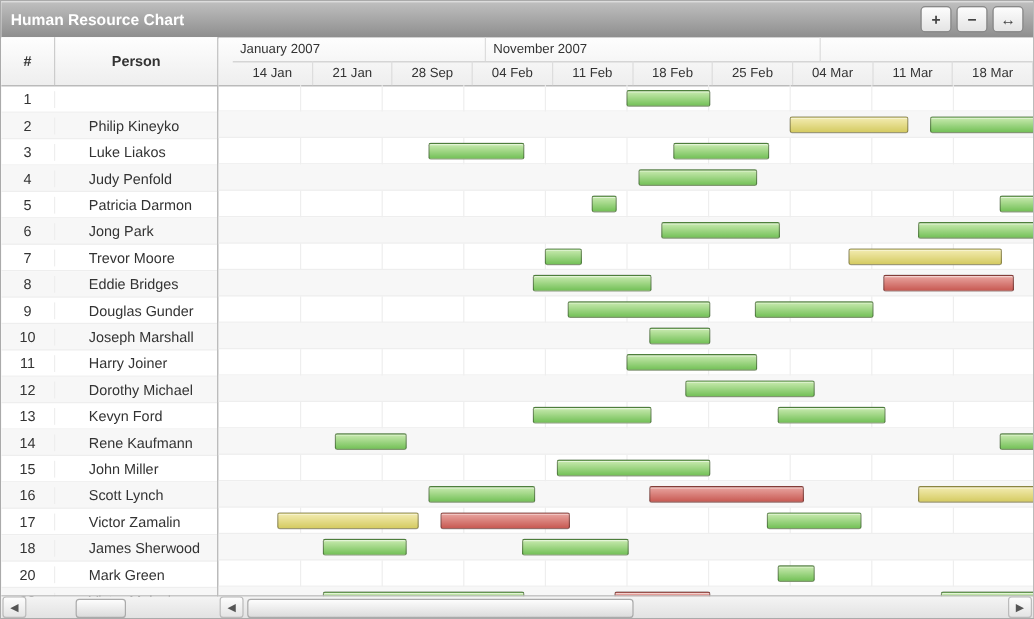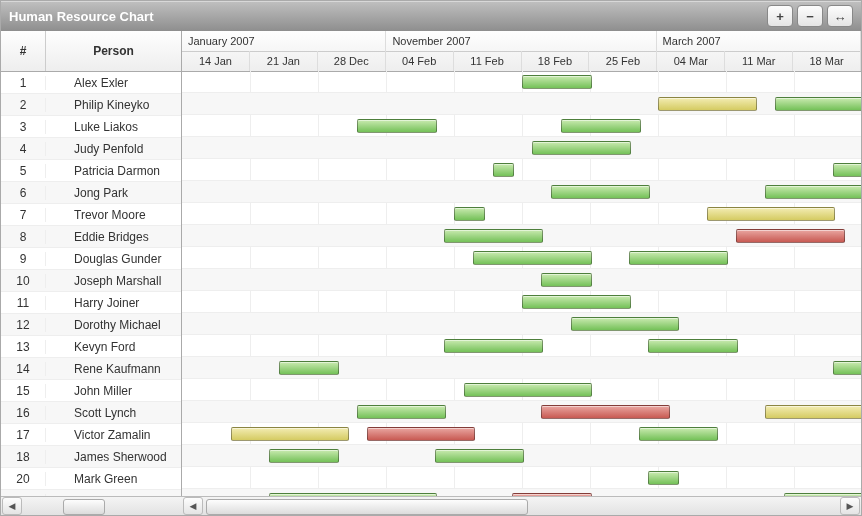--- a/index.html
+++ b/index.html
@@ -16,21 +16,21 @@
   .left-head .col-person{flex:1;display:flex;align-items:center;justify-content:center;font-weight:bold}
   .left-rows{flex:1;overflow:hidden}
   .lrow{height:21px;display:flex;align-items:center;border-bottom:1px solid #eee}
   .lrow:nth-child(even){background:#f7f7f7}
   .lrow .num{width:44px;text-align:center;border-right:1px solid #eee}
   .lrow .name{flex:1;padding-left:28px}
   
   .right{flex:1;display:flex;flex-direction:column;overflow:hidden;position:relative}
   .right-inner{position:relative;height:100%;overflow:hidden}
   .thead{height:40px;border-bottom:1px solid #aaa;background:linear-gradient(#fefefe,#eee);position:relative}
-  .thead .mrow,.thead .drow{position:absolute;left:0;right:0;height:20px;display:flex}
+  .thead .mrow,.thead .drow{position:absolute;left:12px;right:0;height:20px;display:flex}
   .thead .mrow{top:0;border-bottom:1px solid #ccc}
   .thead .drow{top:20px}
   .thead .cell{border-right:1px solid #ddd;display:flex;align-items:center;justify-content:center;font-size:11px;white-space:nowrap}
   .thead .mrow .cell{justify-content:flex-start;padding-left:6px}
   .trows{position:absolute;top:40px;left:0;right:0;bottom:18px;overflow:hidden}
   .trow{height:21px;border-bottom:1px solid #eee;position:relative}
   .trow:nth-child(even){background:#f7f7f7}
   .bar{position:absolute;top:4px;height:12px;border-radius:2px;border:1px solid rgba(0,0,0,.35);box-shadow:inset 0 1px 0 rgba(255,255,255,.5)}
   .bar.green{background:linear-gradient(#c9eab0,#74c158)}
   .bar.yellow{background:linear-gradient(#f3ecb2,#d5cb62)}
@@ -68,21 +68,20 @@
   <div class="body">
 
     <div class="left">
       <div class="left-head">
         <div class="col-num">#</div>
         <div class="col-person">Person</div>
       </div>
       <div class="left-rows" id="left-rows">
           <div class="lrow">
             <div class="num">1</div>
-            <div class="name">Alex Exler</div>
           </div>
           <div class="lrow">
             <div class="num">2</div>
             <div class="name">Philip Kineyko</div>
           </div>
           <div class="lrow">
             <div class="num">3</div>
             <div class="name">Luke Liakos</div>
           </div>
           <div class="lrow">
@@ -162,26 +161,25 @@
         <div class="arrow">▶</div>
       </div>
     </div>
 
     <div class="right">
       <div class="right-inner">
         <div class="thead">
           <div class="mrow" id="mrow">
               <div class="cell" style="width: 204px;">January 2007</div>
               <div class="cell" style="width: 272px;">November 2007</div>
-              <div class="cell" style="width: 204px;">March 2007</div>
             </div>
           <div class="drow" id="drow">
               <div class="cell" style="width: 68px;">14 Jan</div>
               <div class="cell" style="width: 68px;">21 Jan</div>
-              <div class="cell" style="width: 68px;">28 Dec</div>
+              <div class="cell" style="width: 68px;">28 Sep</div>
               <div class="cell" style="width: 68px;">04 Feb</div>
               <div class="cell" style="width: 68px;">11 Feb</div>
               <div class="cell" style="width: 68px;">18 Feb</div>
               <div class="cell" style="width: 68px;">25 Feb</div>
               <div class="cell" style="width: 68px;">04 Mar</div>
               <div class="cell" style="width: 68px;">11 Mar</div>
               <div class="cell" style="width: 68px;">18 Mar</div>
             </div>
         </div>
         <div class="vgrid" id="vgrid">

